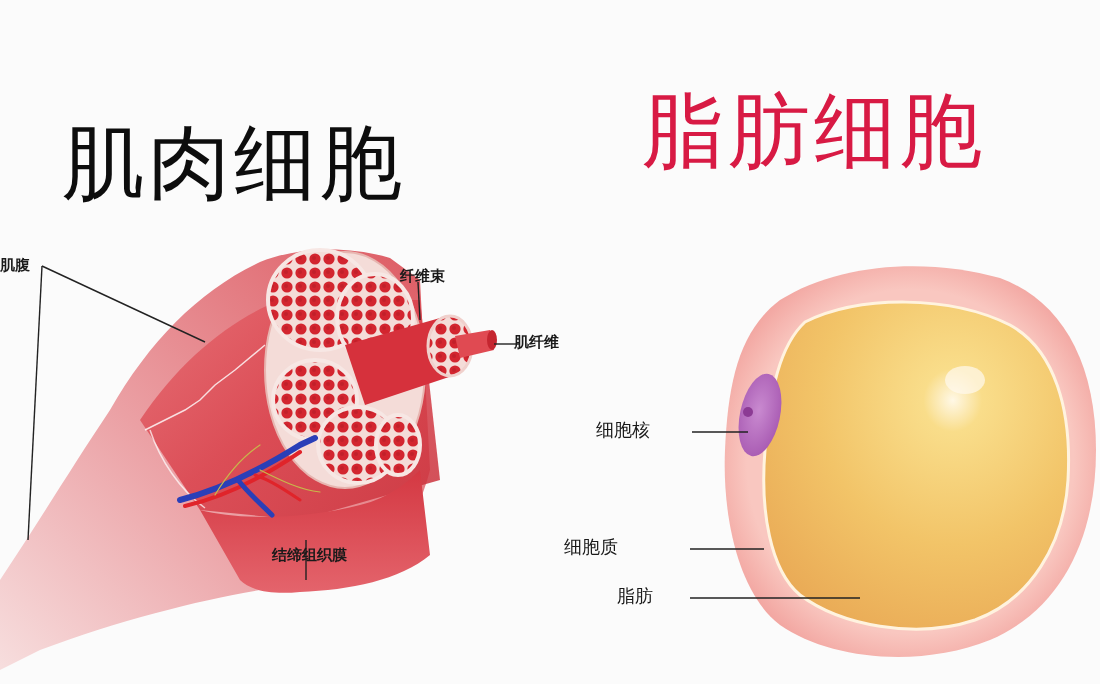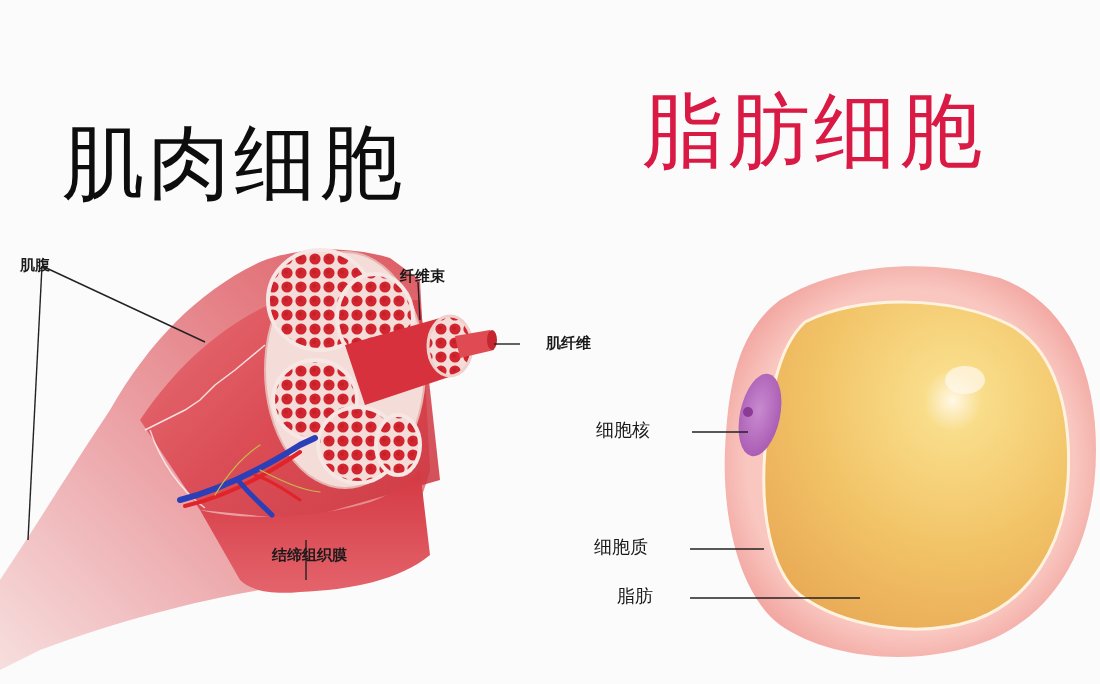--- a/index.html
+++ b/index.html
@@ -118,20 +118,20 @@
     <circle cx="748" cy="412" r="5" fill="#8c3b94"></circle>
   </g>
 
   <g stroke="#222" stroke-width="1.6">
     <line x1="692" y1="432" x2="748" y2="432"></line>
     <line x1="690" y1="549" x2="764" y2="549"></line>
     <line x1="690" y1="598" x2="860" y2="598"></line>
   </g>
 </svg>
 
-<div class="lbl small" style="left:10px; top:258px;padding-left:10px;">肌腹</div>
+<div class="lbl small" style="left:0px; top:258px;">肌腹</div>
 <div class="lbl small" style="left:400px; top:270px;font-family:Liberation Mono, monospace;">纤维束</div>
-<div class="lbl small" style="left:546px; top:336px;">肌纤维</div>
+<div class="lbl small" style="left:514px; top:336px;font-family:Liberation Mono, monospace;">肌纤维</div>
 <div class="lbl small" style="left:272px; top:548px;">结缔组织膜</div>
 
 <div class="lbl big" style="left:596px; top:421px;">细胞核</div>
-<div class="lbl big" style="left:594px; top:538px;">细胞质</div>
+<div class="lbl big" style="left:564px; top:538px;">细胞质</div>
 <div class="lbl big" style="left:617px; top:587px;text-align:center;">脂肪</div>
 
 </body></html>

